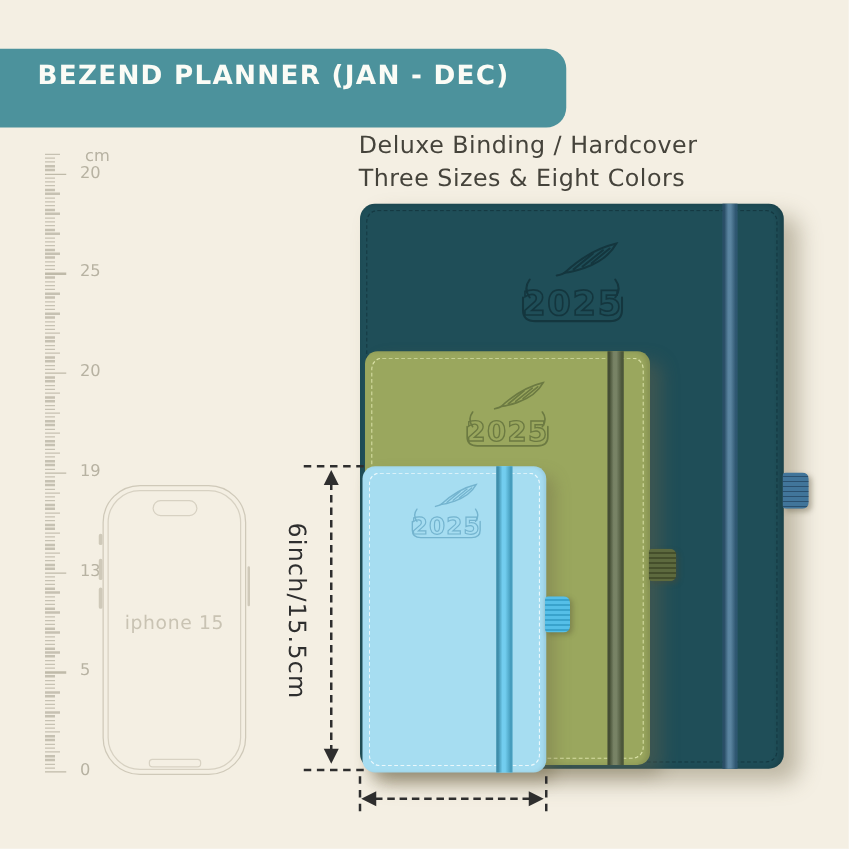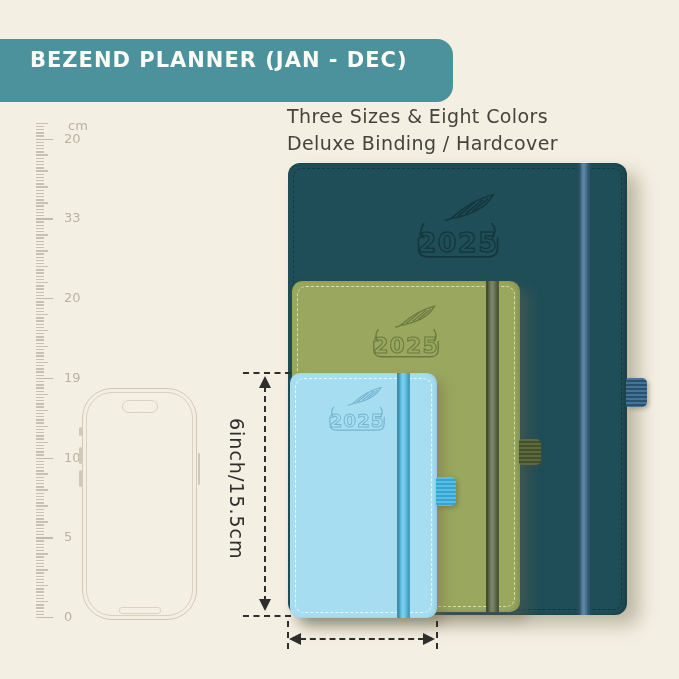--- a/index.html
+++ b/index.html
@@ -91,22 +91,22 @@
 </head>
 <body>
 
 <div class="stage" style="background: rgb(244, 239, 227);">
 
   <div class="banner" style="background: rgb(76, 146, 156);">
     <div class="title">BEZEND PLANNER (JAN - DEC)</div>
   </div>
 
   <div class="tagline">
+    <div>Deluxe Binding / Hardcover</div>
     <div>Three Sizes &amp; Eight Colors</div>
-    <div>Deluxe Binding / Hardcover</div>
   </div>
 
   <div class="ruler">
     <div class="unit">cm</div>
     <div>
         <div class="tick major" style="top: 499px;"></div>
         <div class="tick minor" style="top: 495.81px;"></div>
         <div class="tick minor" style="top: 492.62px;"></div>
         <div class="tick minor" style="top: 489.43px;"></div>
         <div class="tick minor" style="top: 486.24px;"></div>
@@ -257,32 +257,33 @@
         <div class="tick minor" style="top: 23.69px;"></div>
         <div class="tick major" style="top: 20.5px;"></div>
         <div class="tick minor" style="top: 17.31px;"></div>
         <div class="tick minor" style="top: 14.12px;"></div>
         <div class="tick minor" style="top: 10.93px;"></div>
         <div class="tick minor" style="top: 7.74px;"></div>
         <div class="tick mid" style="top: 4.55px;"></div>
       </div>
     <div>
         <div class="rlabel" style="top: 12.5px;">20</div>
-        <div class="rlabel" style="top: 92.25px;">33</div>
+        <div class="rlabel" style="top: 92.25px;">25</div>
         <div class="rlabel" style="top: 172px;">20</div>
         <div class="rlabel" style="top: 251.75px;">19</div>
-        <div class="rlabel" style="top: 331.5px;">10</div>
+        <div class="rlabel" style="top: 331.5px;">13</div>
         <div class="rlabel" style="top: 411.25px;">5</div>
         <div class="rlabel" style="top: 491px;">0</div>
       </div>
   </div>
 
   <div class="phone">
     <div class="inner"></div>
     <div class="island"></div>
+    <div class="plabel">iphone 15</div>
     <div class="sbtn mute"></div>
     <div class="sbtn vol1"></div>
     <div class="sbtn vol2"></div>
     <div class="sbtn power"></div>
     <div class="bbar"></div>
   </div>
 
   <div class="planner planner-large" style="--cover: #1f4e58; --stitch: #143740; --elastic: #3a6c8d; --loop: #41759a; --loop-rib: #2a506e; --logo: #14363e;">
     <div class="stitch"></div>
     <svg class="logo" viewBox="0 0 120 84">

